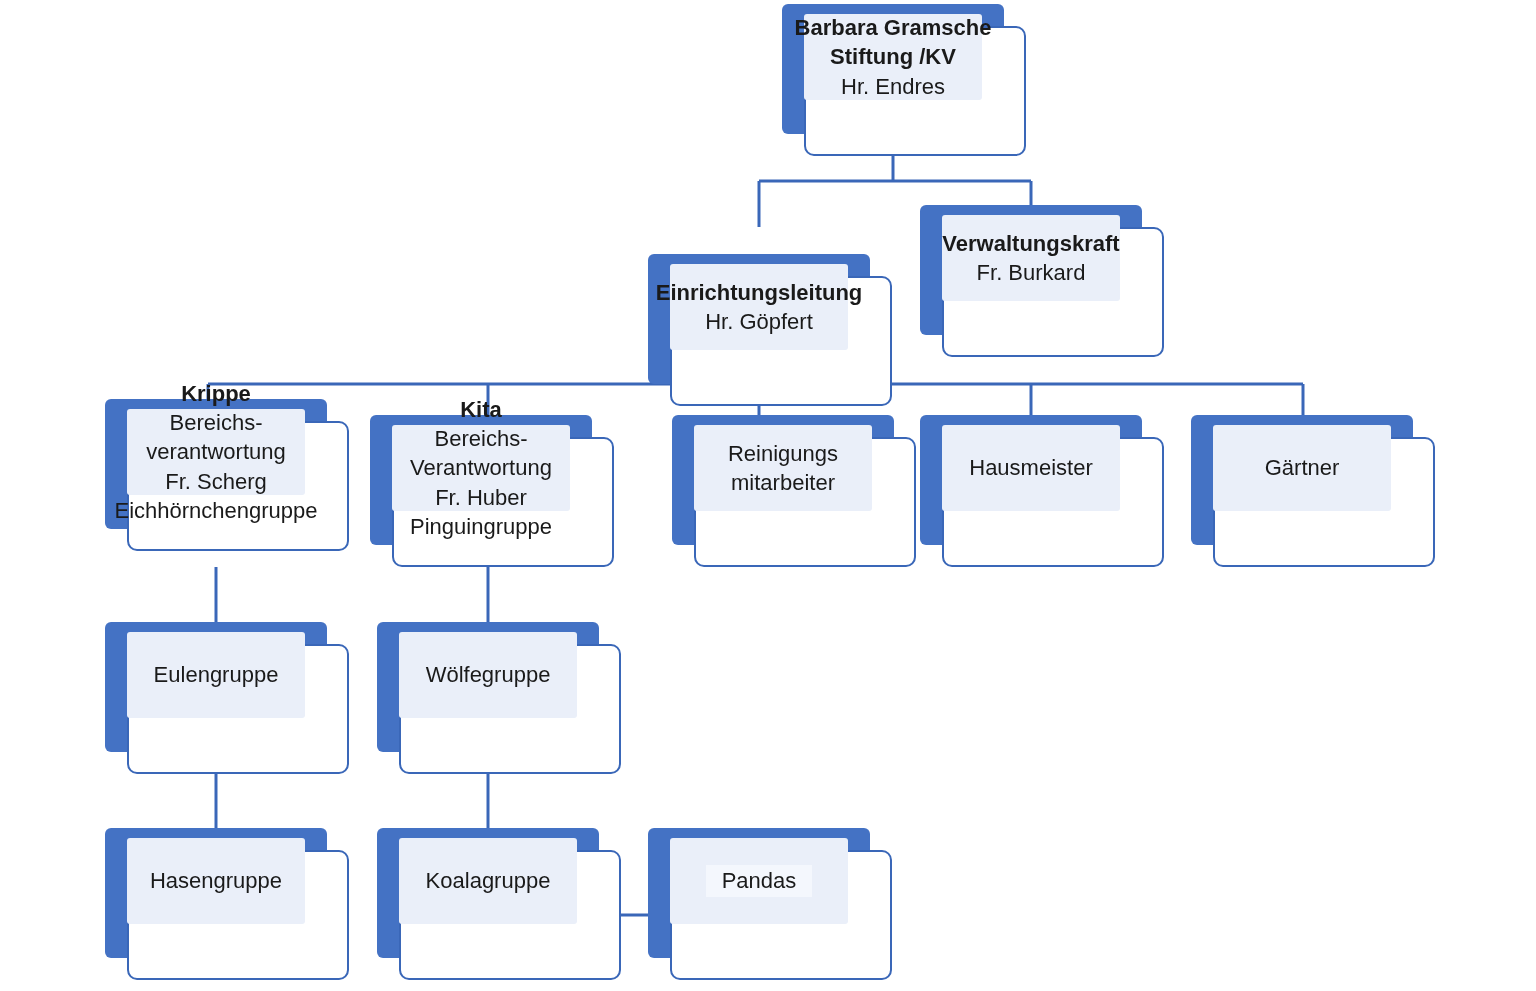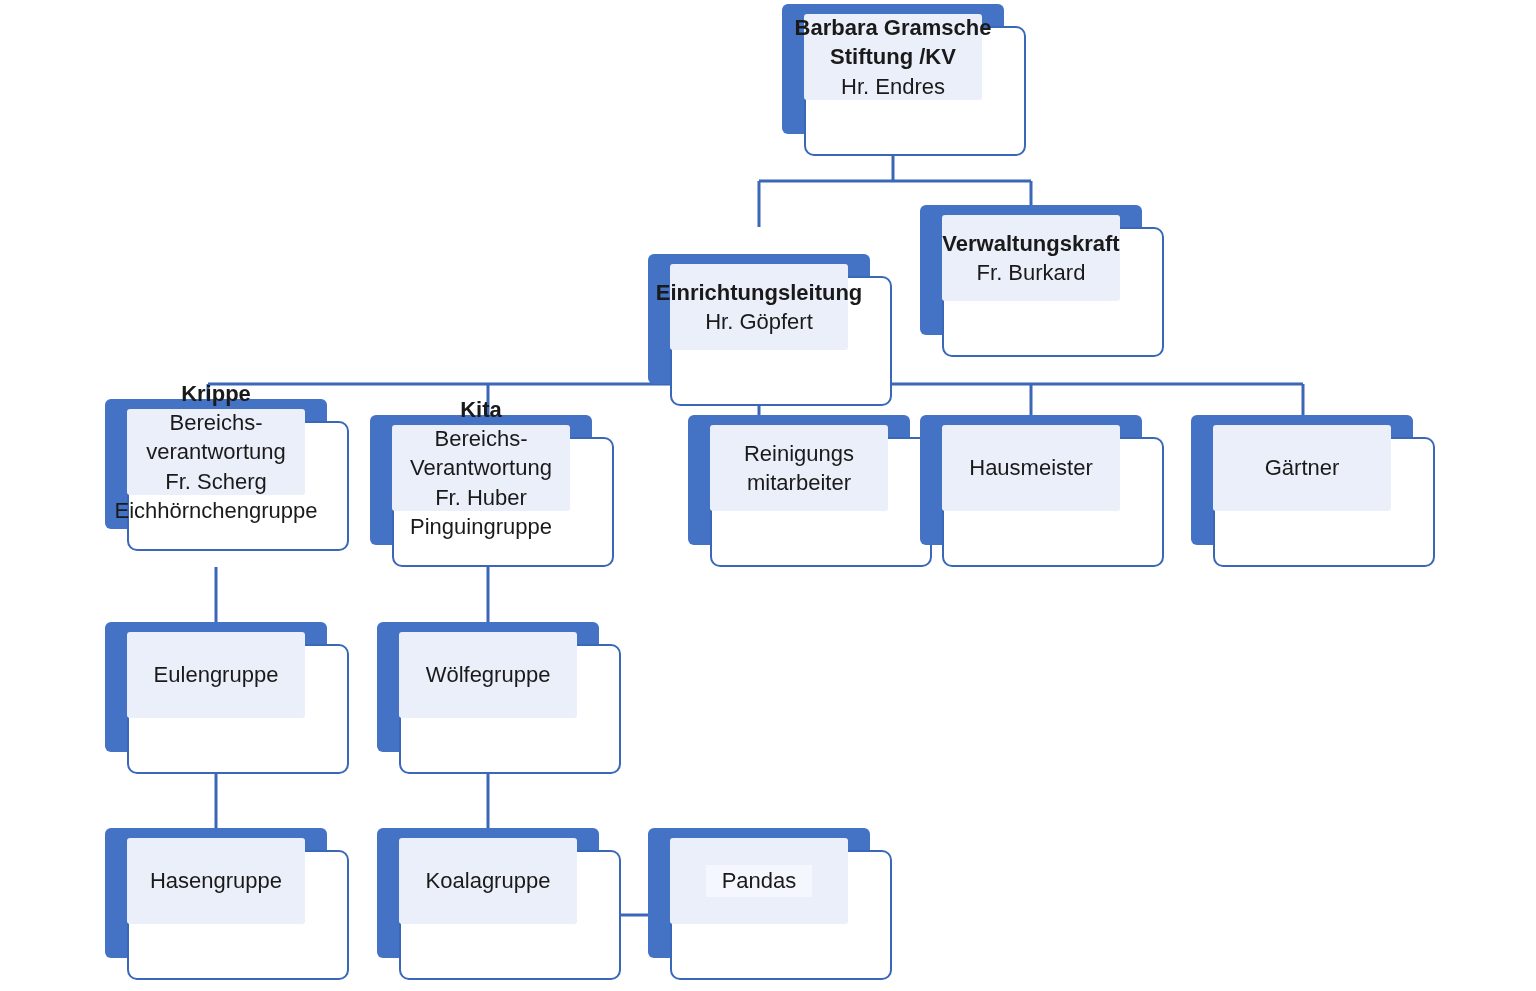--- a/index.html
+++ b/index.html
@@ -150,21 +150,21 @@
       <div class="shadow"></div>
       <div class="card"></div>
       <div class="inner">
         <span class="line bold">Kita</span>
         <span class="line">Bereichs-</span>
         <span class="line">Verantwortung</span>
         <span class="line">Fr. Huber</span>
         <span class="line">Pinguingruppe</span>
       </div>
     </div>
-    <div class="node" style="left: 688px; top: 415px; width: 222px; height: 130px;">
+    <div class="node" style="left: 672px; top: 415px; width: 222px; height: 130px;">
       <div class="shadow"></div>
       <div class="card"></div>
       <div class="inner">
         <span class="line">Reinigungs</span>
         <span class="line">mitarbeiter</span>
       </div>
     </div>
     <div class="node" style="left: 920px; top: 415px; width: 222px; height: 130px; padding-left: 6px;">
       <div class="shadow"></div>
       <div class="card"></div>

